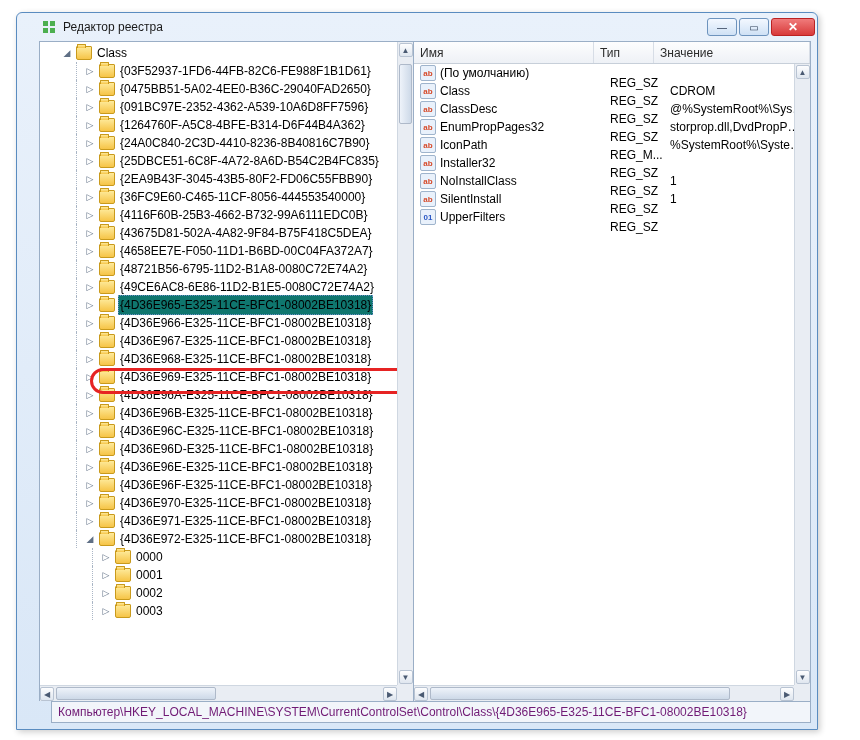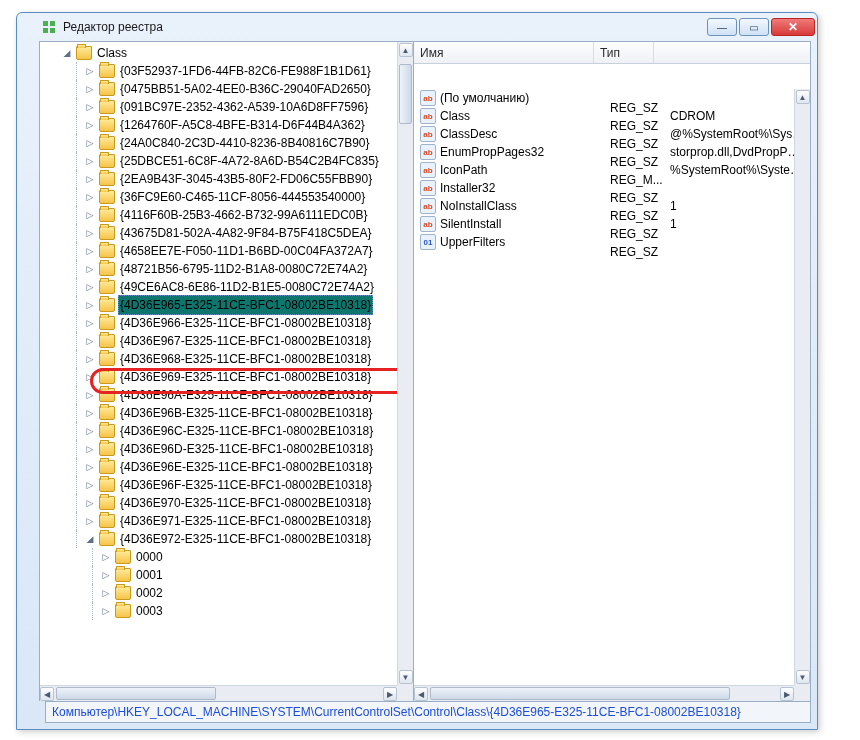--- a/index.html
+++ b/index.html
@@ -17,21 +17,21 @@
   .winbtn.max { width:30px; }
   .winbtn.close { width:44px; background:linear-gradient(#f07b7b,#d83a3a); border-color:#b22; color:#fff; font-weight:bold; font-size:12px; }
 
   .menubar { height:21px; background:#f4f7fc; border-top:1px solid #fff; border-bottom:1px solid #d4dbe5;
              display:flex; align-items:center; padding:0 6px; gap:2px; margin:0 6px; }
   .menubar span { padding:2px 8px; border-radius:2px; }
 
   .client { flex:1; background:#fff; margin:0 6px 0 6px; display:flex; min-height:0; border:1px solid #9aaec6; border-bottom:none;}
   .pane { position:relative; overflow:hidden; }
   .pane.tree { width:374px; border-right:1px solid #9aaec6; }
-  .pane.list { flex:1; display:flex; flex-direction:column;gap:25px; }
+  .pane.list { flex:1; display:flex; flex-direction:column; }
 
   
   .tree-body { position:absolute; inset:0 16px 16px 0; overflow:hidden; padding:2px 0 0 4px; white-space:nowrap; }
   .node { display:flex; align-items:center; height:18px; line-height:18px; }
   .exp { width:14px; height:14px; display:inline-flex; align-items:center; justify-content:center; margin-right:2px; font-size:9px; color:#5f6f85; }
   .folder-icon { width:16px; height:14px; display:inline-block; margin-right:3px;
     background:linear-gradient(#feea9b,#f6c447); border:1px solid #c99a1c; border-radius:1px 1px 2px 2px; position:relative; }
   .folder-icon::before { content:""; position:absolute; top:-3px; left:0; width:7px; height:3px;
     background:linear-gradient(#feea9b,#f6c447); border:1px solid #c99a1c; border-bottom:none; border-radius:1px 1px 0 0; }
   .node .lbl { padding:0 2px; }
@@ -61,22 +61,22 @@
   .sb-corner { position:absolute; right:0; bottom:0; width:16px; height:16px; background:#e9edf3; }
   .sb-btn { width:14px; height:14px; margin:1px auto; background:linear-gradient(#fdfdfe,#dfe6ef); border:1px solid #b8c3d2; border-radius:2px;
             display:flex; align-items:center; justify-content:center; font-size:8px; color:#4a5a72; }
   .sb-v .sb-btn { position:absolute; left:0; right:0; }
   .sb-v .up { top:0; } .sb-v .down { bottom:0; }
   .sb-v .thumb { position:absolute; left:1px; right:1px; background:linear-gradient(90deg,#eef3fa,#cdd9e8); border:1px solid #aeb9c9; border-radius:2px; }
   .sb-h .sb-btn { position:absolute; top:0; bottom:0; }
   .sb-h .left { left:0; } .sb-h .right { right:0; }
   .sb-h .thumb { position:absolute; top:1px; bottom:1px; background:linear-gradient(#eef3fa,#cdd9e8); border:1px solid #aeb9c9; border-radius:2px; }
 
-  .statusbar { height:22px; margin:0 6px 6px 12px; background:#f2f5fa; border:1px solid #9aaec6;
-               display:flex; align-items:center; padding:0 6px; color:#1d4ed8; }
+  .statusbar { height:22px; margin:0 6px 6px 18px; background:#f2f5fa; border:1px solid #9aaec6;
+               display:flex; align-items:center; padding:0 6px; color:#701a75; }
 </style>
 </head>
 <body>
 
 <div class="window">
 
   <div class="titlebar">
     <span class="appicon">
       <svg width="14" height="14" viewBox="0 0 14 14">
           <rect x="1" y="1" width="5" height="5" fill="#4caf50"></rect>
@@ -334,20 +334,21 @@
         <div class="thumb" style="left:16px; width:160px;"></div>
         <div class="sb-btn right">▶</div>
       </div>
       <div class="sb-corner"></div>
     </div>
 
     <div class="pane list">
       <div class="list-header">
         <div class="colh name">Имя</div>
         <div class="colh type">Тип</div>
+        <div class="colh value">Значение</div>
       </div>
       <div class="list-body" id="list-body">
         <div class="row">
             <span class="ico ">ab</span>
             <span class="name">(По умолчанию)</span>
             <span class="type">REG_SZ</span>
           </div>
           <div class="row">
             <span class="ico ">ab</span>
             <span class="name">Class</span>

